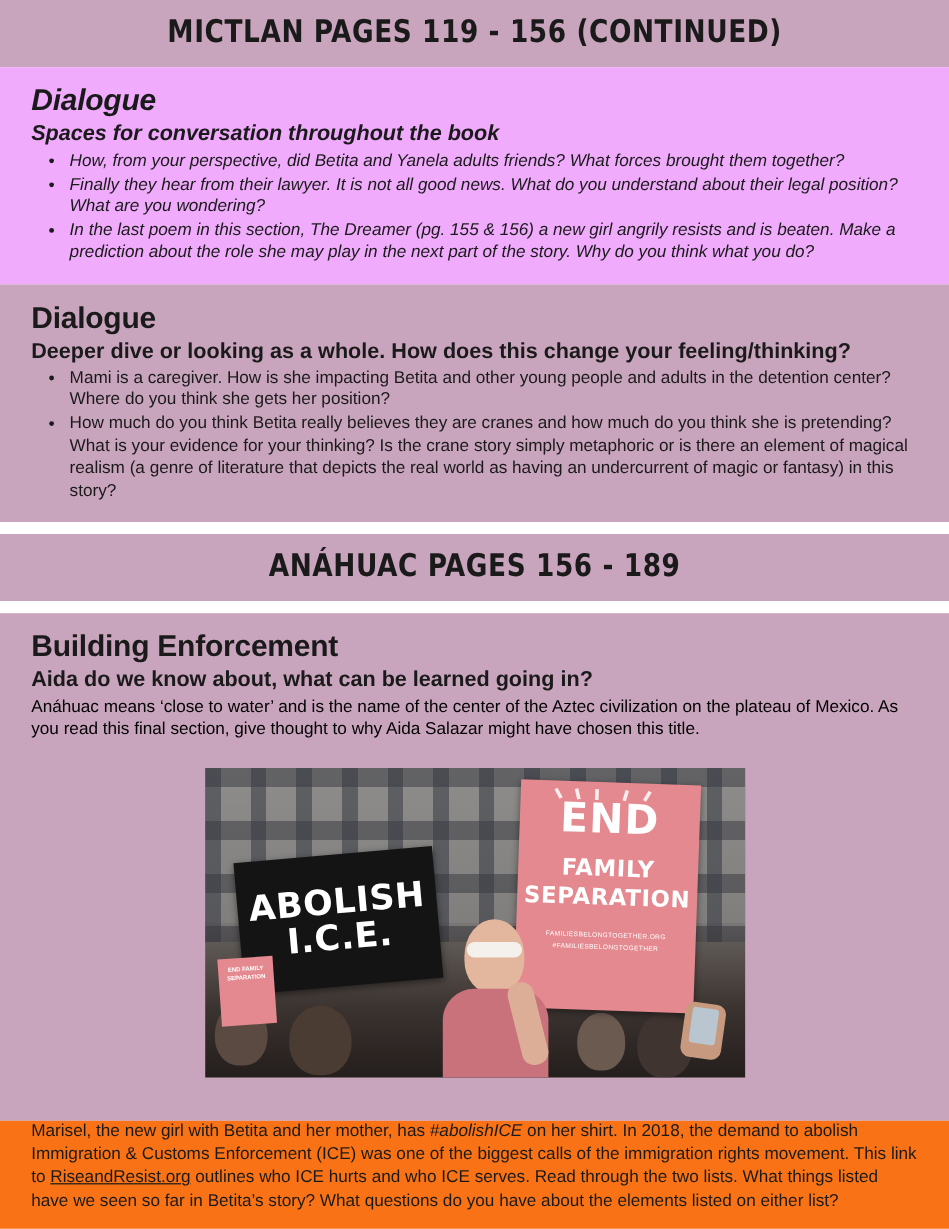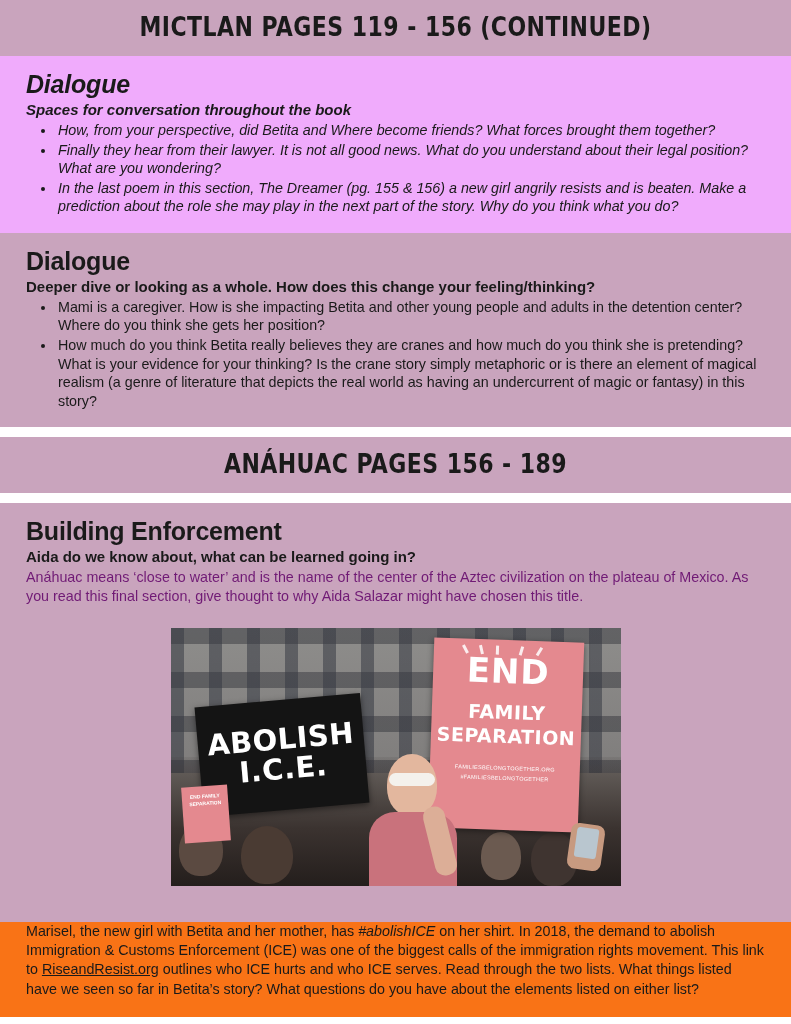--- a/index.html
+++ b/index.html
@@ -54,41 +54,41 @@
   h2.section-heading {
     font-family: "Liberation Sans", sans-serif;
     font-weight: bold;
     font-size: 25px;
     margin: 0 0 2px 0;
     color: #1a1a1a;
     letter-spacing: -0.2px;
   }
   .subheading {
     font-weight: bold;
-    font-size: 15px;
+    font-size: 18px;
     margin: 0 0 3px 0;
     color: #1a1a1a;
   }
   ul.qlist {
     margin: 0;
     padding-left: 30px;
     list-style-type: disc;
   }
   ul.qlist li {
     font-size: 14.3px;
     line-height: 1.30;
     margin: 0 0 1px 0;
     color: #1a1a1a;
     padding-left: 2px;
   }
   p.body-text {
     font-size: 14.3px;
     line-height: 1.32;
     margin: 0;
-    color: #701a75;
+    color: #000000;
   }
 
   
   .photo-wrap {
     display: flex;
     justify-content: center;
     padding: 22px 0 20px 0;
   }
   .photo {
     width: 450px;
@@ -297,21 +297,21 @@
 <div class="page">
 
   <div class="banner">
     <div class="banner-title">MICTLAN PAGES 119 - 156 (CONTINUED)</div>
   </div>
 
   <div class="section white">
     <h2 class="section-heading">Dialogue</h2>
     <p class="subheading">Spaces for conversation throughout the book</p>
     <ul class="qlist">
-      <li>How, from your perspective, did Betita and Where become friends? What forces brought them together?</li>
+      <li>How, from your perspective, did Betita and Yanela adults friends? What forces brought them together?</li>
       <li>Finally they hear from their lawyer. It is not all good news. What do you understand about their legal position? What are you wondering?</li>
       <li>In the last poem in this section, The Dreamer (pg. 155 &amp; 156) a new girl angrily resists and is beaten. Make a prediction about the role she may play in the next part of the story. Why do you think what you do?</li>
     </ul>
   </div>
 
   <div class="section">
     <h2 class="section-heading">Dialogue</h2>
     <p class="subheading">Deeper dive or looking as a whole. How does this change your feeling/thinking?</p>
     <ul class="qlist">
       <li>Mami is a caregiver. How is she impacting Betita and other young people and adults in the detention center? Where do you think she gets her position?</li>

